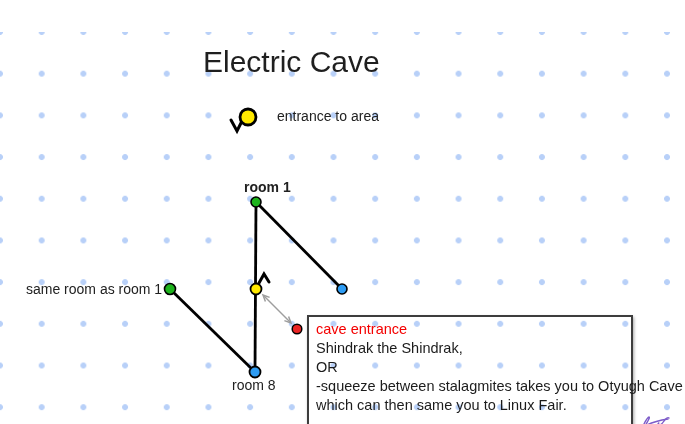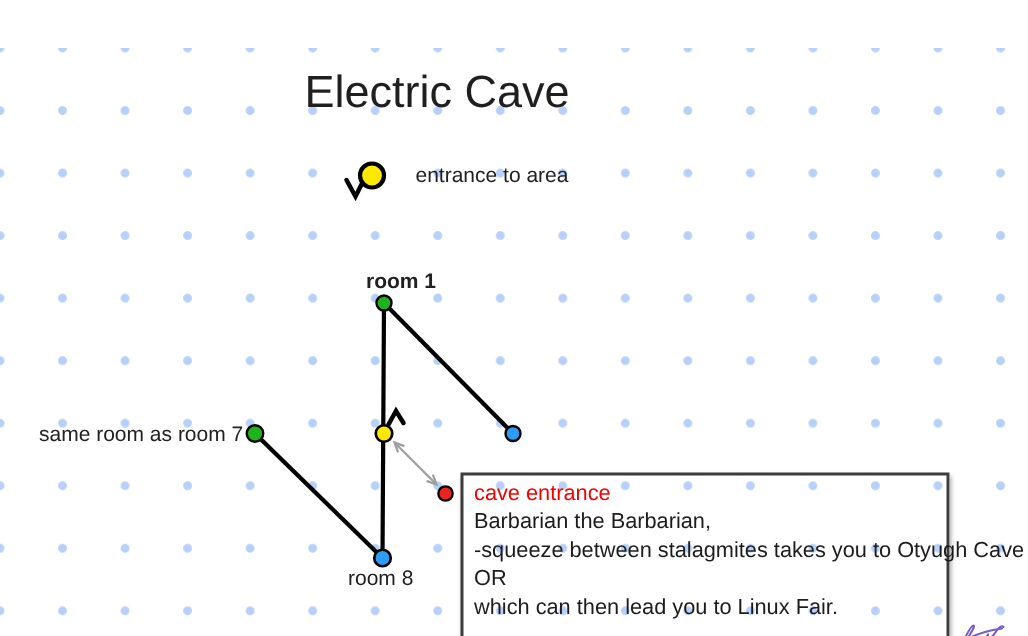--- a/index.html
+++ b/index.html
@@ -74,29 +74,29 @@
     <circle cx="248" cy="85" r="8" stroke="#000" stroke-width="2.8" fill="#ffe900"></circle>
     <circle cx="256" cy="170" r="5" stroke="#000" stroke-width="1.6" fill="#1db31c"></circle>
     <circle cx="170" cy="257" r="5.5" stroke="#000" stroke-width="1.6" fill="#1db31c"></circle>
     <circle cx="256" cy="257" r="5.5" stroke="#000" stroke-width="1.8" fill="#ffe900"></circle>
     <circle cx="342" cy="257" r="5" stroke="#000" stroke-width="1.6" fill="#2d9cf4"></circle>
     <circle cx="255" cy="340" r="5.5" stroke="#000" stroke-width="1.8" fill="#2d9cf4"></circle>
     <circle cx="297" cy="297" r="4.8" stroke="#000" stroke-width="1.5" fill="#ea2424"></circle>
   </svg>
 
   <div id="room1-label" class="abs label">room 1</div>
-  <div id="same-room1-label" class="abs label">same room as room 7</div>
+  <div id="same-room1-label" class="abs label">same room as room 1</div>
   <div id="room2-label" class="abs label">room 8</div>
 
   <div id="note-box" class="abs">
     <div style="color: rgb(244, 0, 0);">cave entrance</div>
-    <div>Barbarian the Barbarian,</div>
+    <div>Shindrak the Shindrak,</div>
+    <div>OR</div>
     <div>-squeeze between stalagmites takes you to Otyugh Cave</div>
-    <div>OR</div>
-    <div>which can then lead you to Linux Fair.</div>
+    <div>which can then same you to Linux Fair.</div>
   </div>
 
   <svg id="signature-svg" class="abs" viewBox="0 0 40 32" xmlns="http://www.w3.org/2000/svg">
     <g fill="none" stroke-width="1.4" stroke-linecap="round" stroke="#7d5cc9">
       <path d="M5,28 C8,18 14,6 16,6 C18,6 11,16 8,22 C6,26 12,25 17,20 C19,18 20,15 19,17 C18,20 22,19 25,14 C26,12 26,11 25,13 C24,16 28,15 31,10 C33,7 35,6 36,7"></path>
       <path d="M14,14 C20,11 28,9 35,8"></path>
     </g>
   </svg>
 
 </div>

